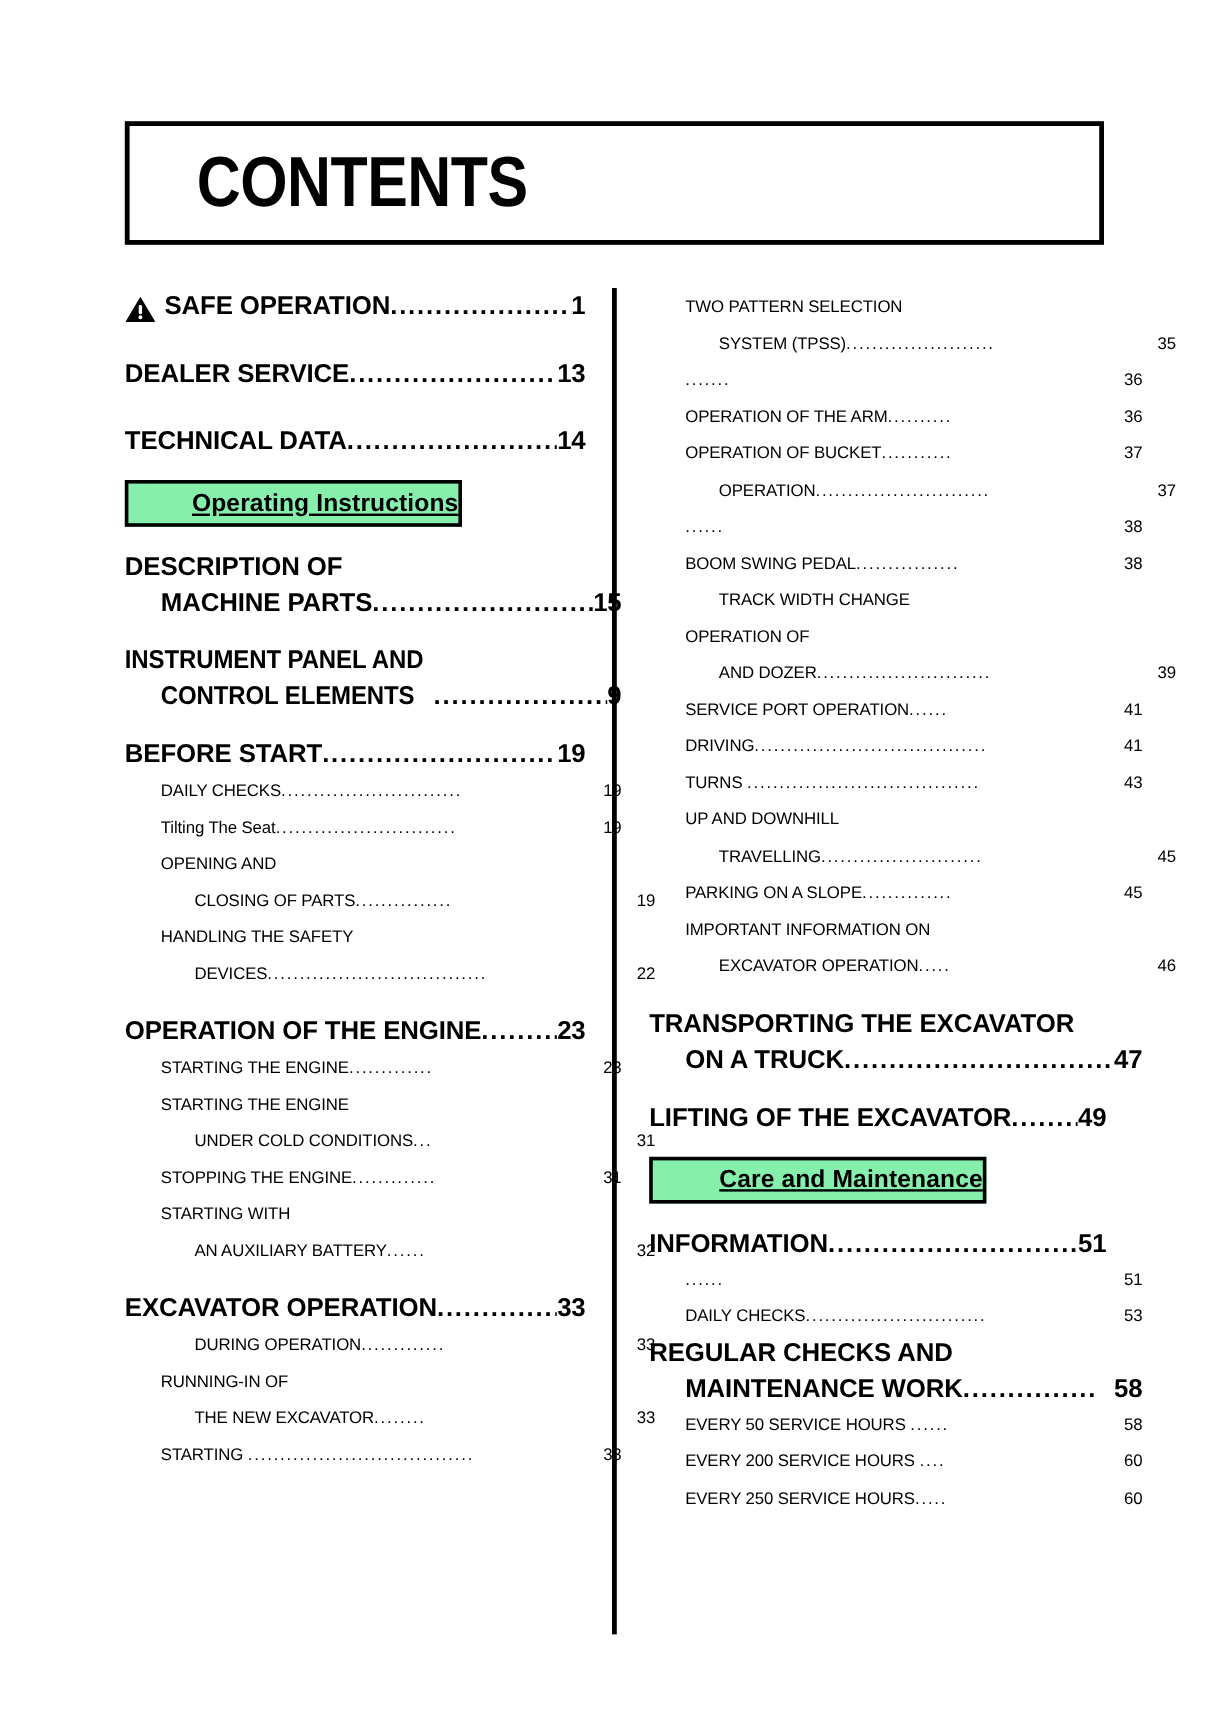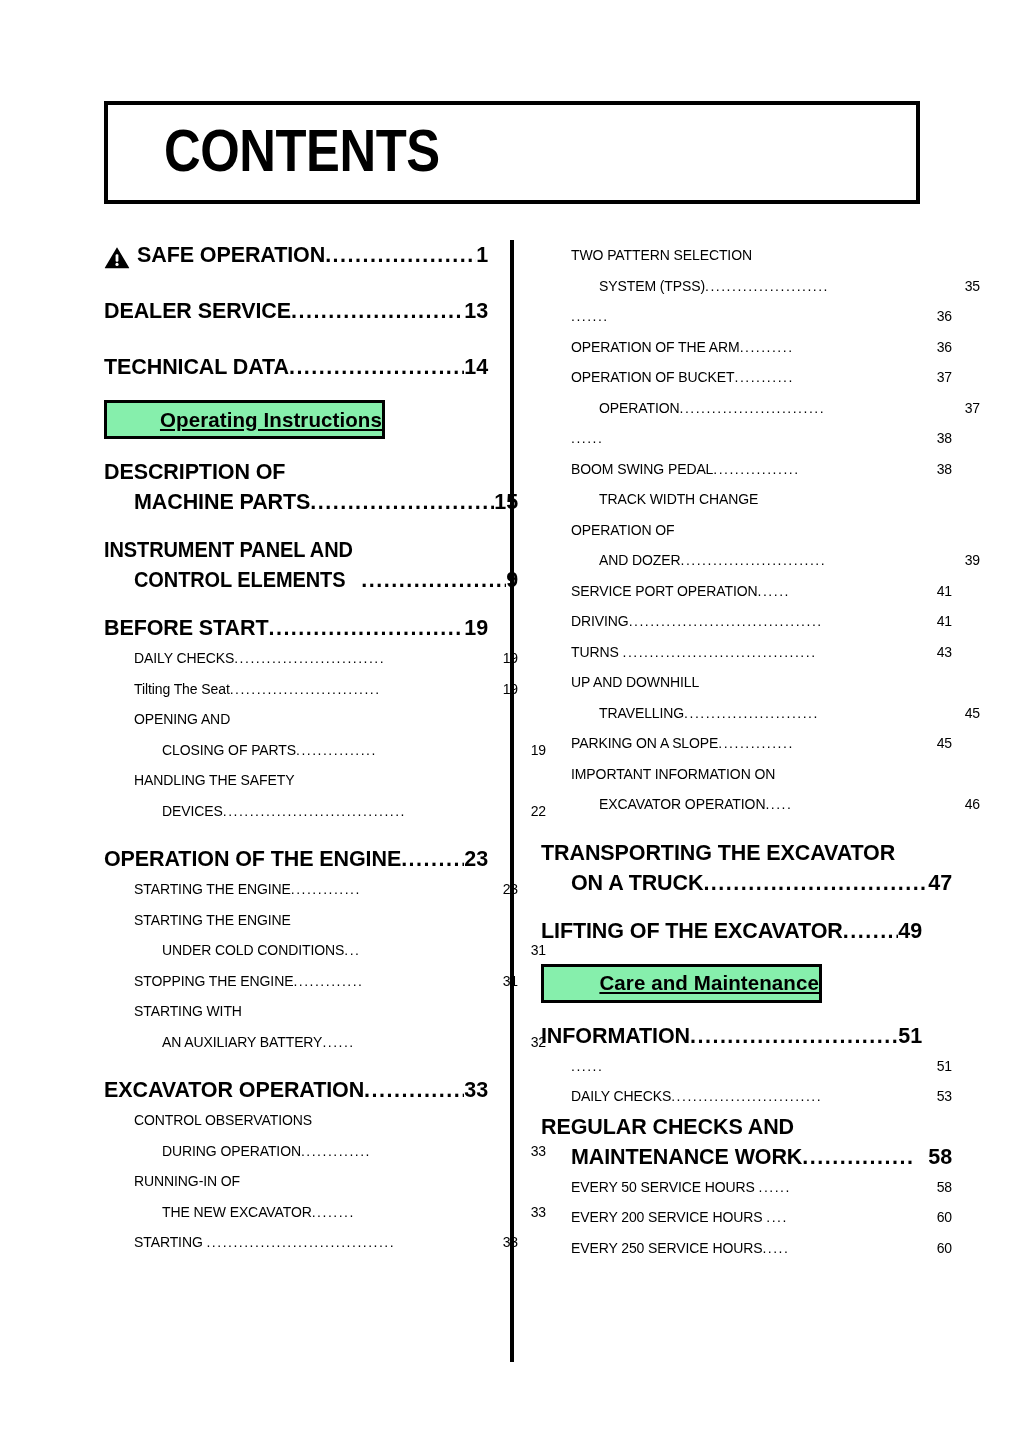--- a/index.html
+++ b/index.html
@@ -278,25 +278,20 @@
         <span class="label">AN AUXILIARY BATTERY</span>
         <span class="leader">......</span>
         <span class="pageno">32</span>
       </div>
       <div class="gap-md"></div>
       <div class="entry lvl-major indent-1">
         <span class="label">EXCAVATOR OPERATION</span>
         <span class="leader">...............</span>
         <span class="pageno">33</span>
       </div>
-      <div class="entry lvl-sub indent-2 noleader">
-        <span class="label">CONTROL OBSERVATIONS</span>
-        <span class="leader"></span>
-        <span class="pageno"></span>
-      </div>
       <div class="entry lvl-sub indent-3">
         <span class="label">DURING OPERATION</span>
         <span class="leader">.............</span>
         <span class="pageno">33</span>
       </div>
       <div class="entry lvl-sub indent-2 noleader">
         <span class="label">RUNNING-IN OF</span>
         <span class="leader"></span>
         <span class="pageno"></span>
       </div>

